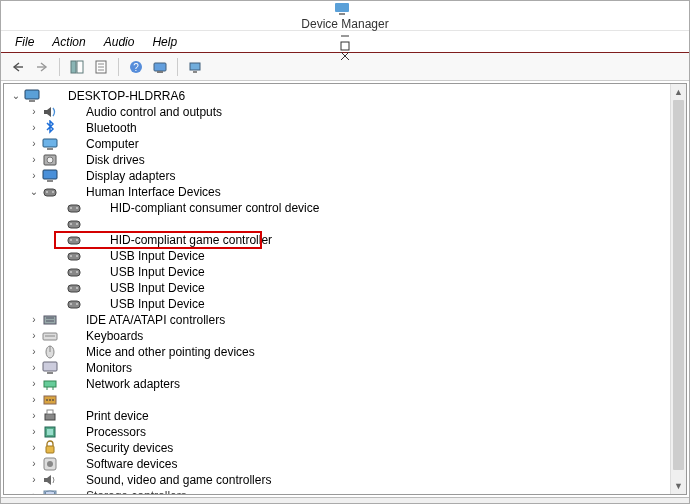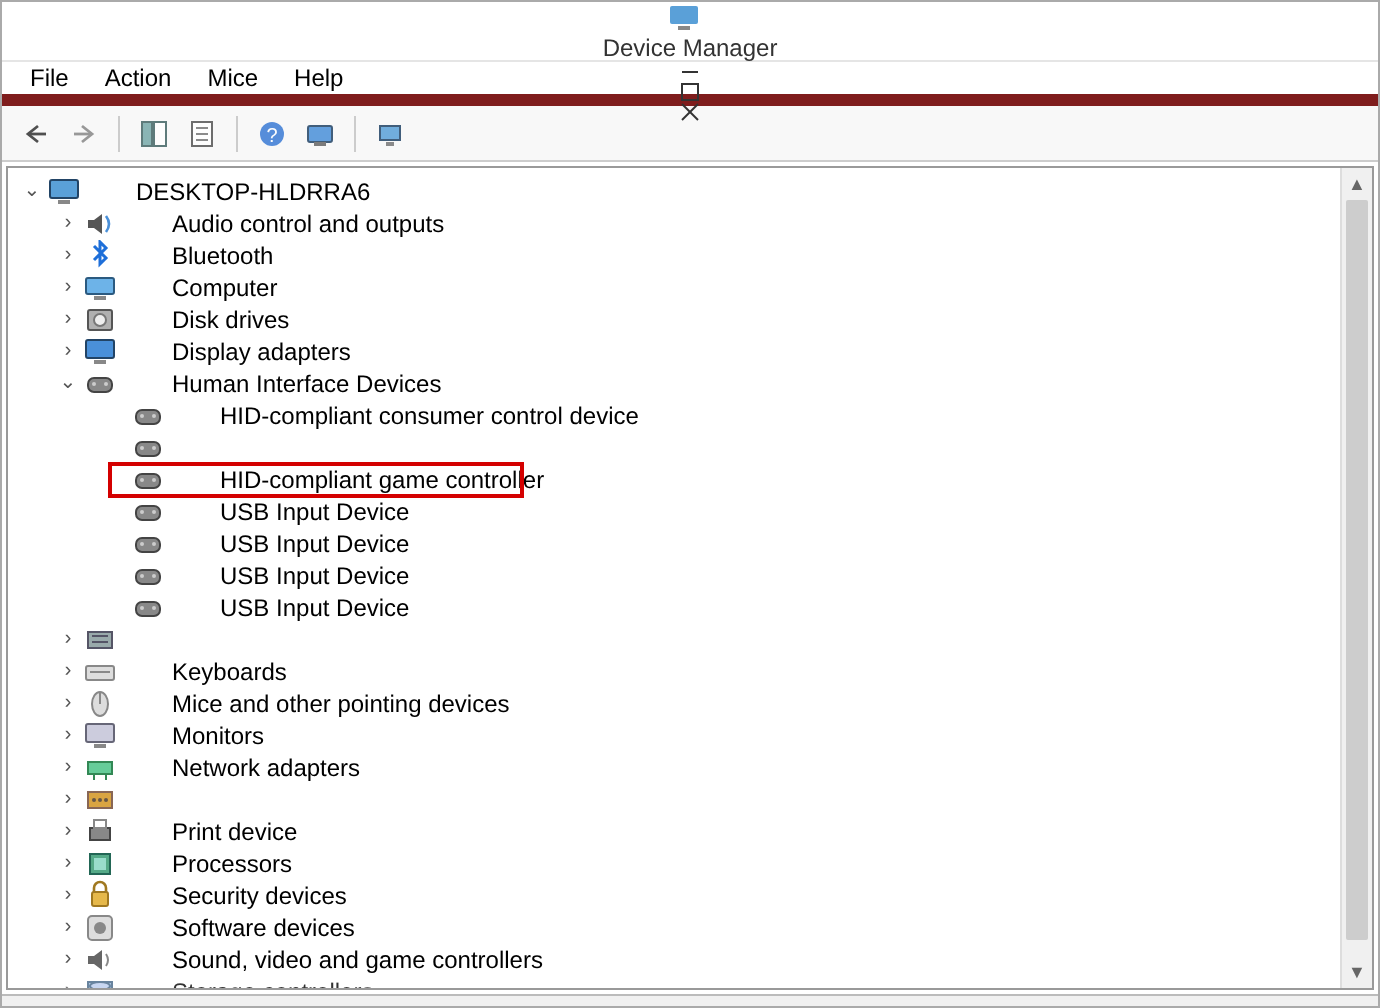--- a/index.html
+++ b/index.html
@@ -34,21 +34,22 @@
     width: 44px; height: 30px;
     display: inline-flex; align-items: center; justify-content: center;
     color: #555;
   }
   .menubar {
     height: 22px;
     display: flex;
     align-items: center;
     padding: 0 6px;
     gap: 2px;
-    border-bottom: 6px solid #7f1d1d;
+    border-bottom: 1px solid #7f1d1d;
+    font-style: italic;
   }
   .menu-item { padding: 2px 8px; }
   .toolbar {
     height: 28px;
     display: flex;
     align-items: center;
     padding: 2px 6px;
     gap: 2px;
     border-bottom: 1px solid #ccc;
     background: #f8f8f8;
@@ -160,21 +161,21 @@
       <svg width="10" height="10">
         <line x1="1" y1="1" x2="9" y2="9" stroke="#333"></line>
         <line x1="9" y1="1" x2="1" y2="9" stroke="#333"></line>
       </svg>
     </div>
 </div>
 
 <div class="menubar">
   <div class="menu-item">File</div>
   <div class="menu-item">Action</div>
-  <div class="menu-item">Mice</div>
+  <div class="menu-item">Audio</div>
   <div class="menu-item">Help</div>
 </div>
 
 <div class="toolbar">
   <div class="tb-btn">
       <svg width="14" height="12">
         <path d="M8 2 L3 6 L8 10" fill="none" stroke="#333" stroke-width="1.4"></path>
         <line x1="3" y1="6" x2="12" y2="6" stroke="#333" stroke-width="1.4"></line>
       </svg>
     </div>
@@ -372,20 +373,21 @@
       </div>
       <div class="row indent-1">
         <span class="twisty">›</span>
         <span class="node-icon">
           <svg width="16" height="16" viewBox="0 0 16 16">
             <rect x="2" y="4" width="12" height="8" fill="#9aa" stroke="#556"></rect>
             <line x1="4" y1="6" x2="12" y2="6" stroke="#556"></line>
             <line x1="4" y1="9" x2="12" y2="9" stroke="#556"></line>
           </svg>
         </span>
+        <span class="node-label">IDE ATA/ATAPI controllers</span>
       </div>
       <div class="row indent-1">
         <span class="twisty">›</span>
         <span class="node-icon">
           <svg width="16" height="16" viewBox="0 0 16 16">
             <rect x="1" y="5" width="14" height="7" rx="1" fill="#ddd" stroke="#888"></rect>
             <line x1="3" y1="8" x2="13" y2="8" stroke="#888"></line>
           </svg>
         </span>
         <span class="node-label">Keyboards</span>

